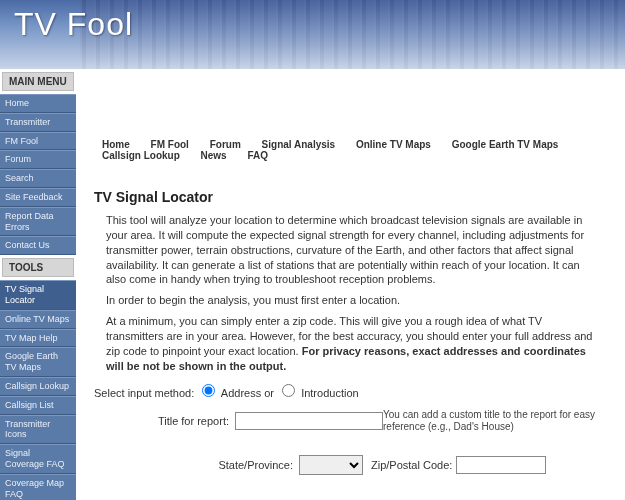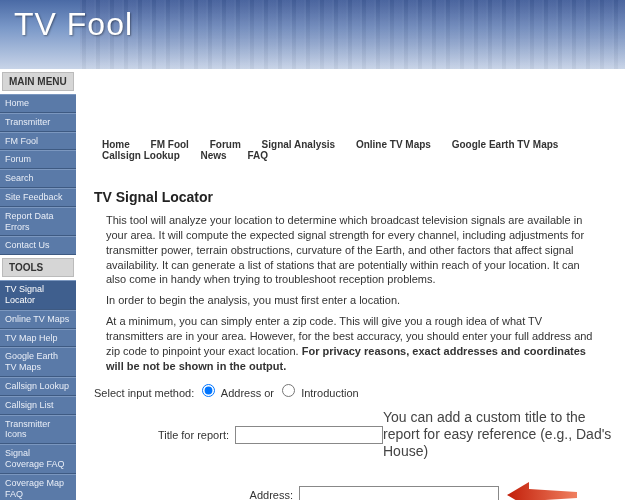--- a/index.html
+++ b/index.html
@@ -112,21 +112,21 @@
     font-size: 9px;
     color: #555;
   }
   .row input[type=text] {
     font-size: 11px;
     padding: 1px 2px;
     border: 1px solid #888;
     height: 18px;
   }
   .hint {
-    font-size: 14px;
+    font-size: 10px;
     color: #444;
     margin-left: 0;
     line-height: 1.2;
   }
   select {
     font-size: 11px;
     border: 1px solid #888;
     height: 20px;
   }
   
@@ -206,35 +206,20 @@
       <div class="row">
         <div class="lbl">
           <span>Title for report:</span>
         </div>
         <input type="text" style="width: 160px;">
         <div class="hint" style="max-width:230px">You can add a custom title to the report for easy reference (e.g., Dad's House)</div>
       </div>
 
       <div style="height:14px"></div>
 
-      <div class="row">
-        <div class="lbl"><span>Address:</span></div>
-        <input type="text" style="width: 200px;">
-        <div class="arrow">
-          <svg viewBox="0 0 70 26">
-              <defs>
-                <linearGradient id="g1" x1="0" x2="1">
-                  <stop offset="0" stop-color="#c21f0a"></stop>
-                  <stop offset="1" stop-color="#f08060"></stop>
-                </linearGradient>
-              </defs>
-              <path d="M0 13 L22 0 L22 7 L70 10 L70 16 L22 19 L22 26 Z" fill="url(#g1)"></path>
-            </svg>
-        </div>
-      </div>
 
 
       <div class="row">
         <div class="lbl"><span>State/Province:</span></div>
         <select style="width:64px"><option></option></select>
         <span style="margin:0 4px 0 8px">Zip/Postal Code:</span>
         <input type="text" style="width: 90px;">
       </div>
 
     </div>

